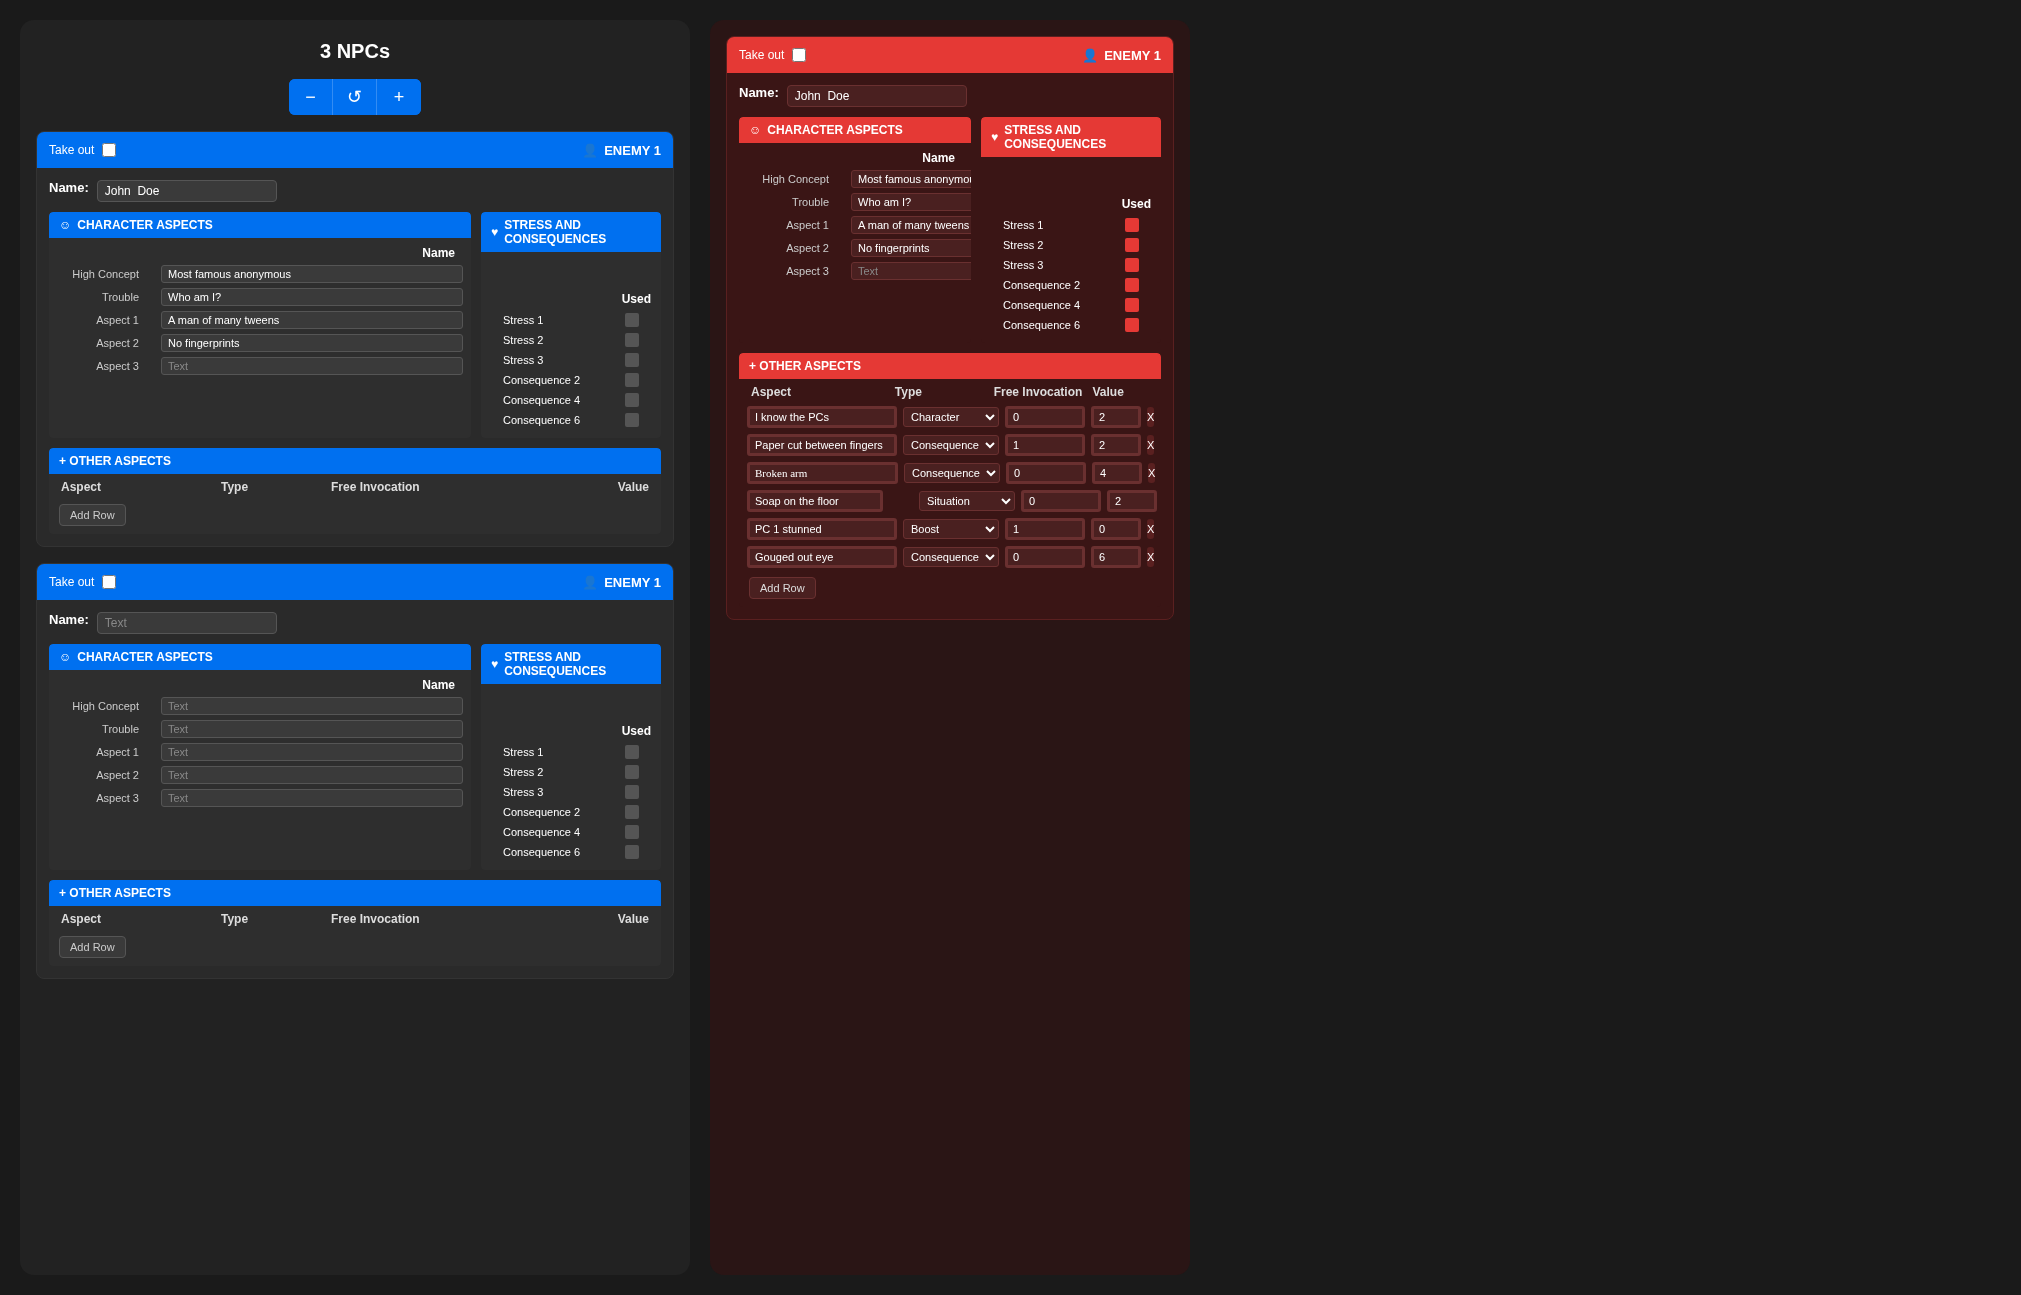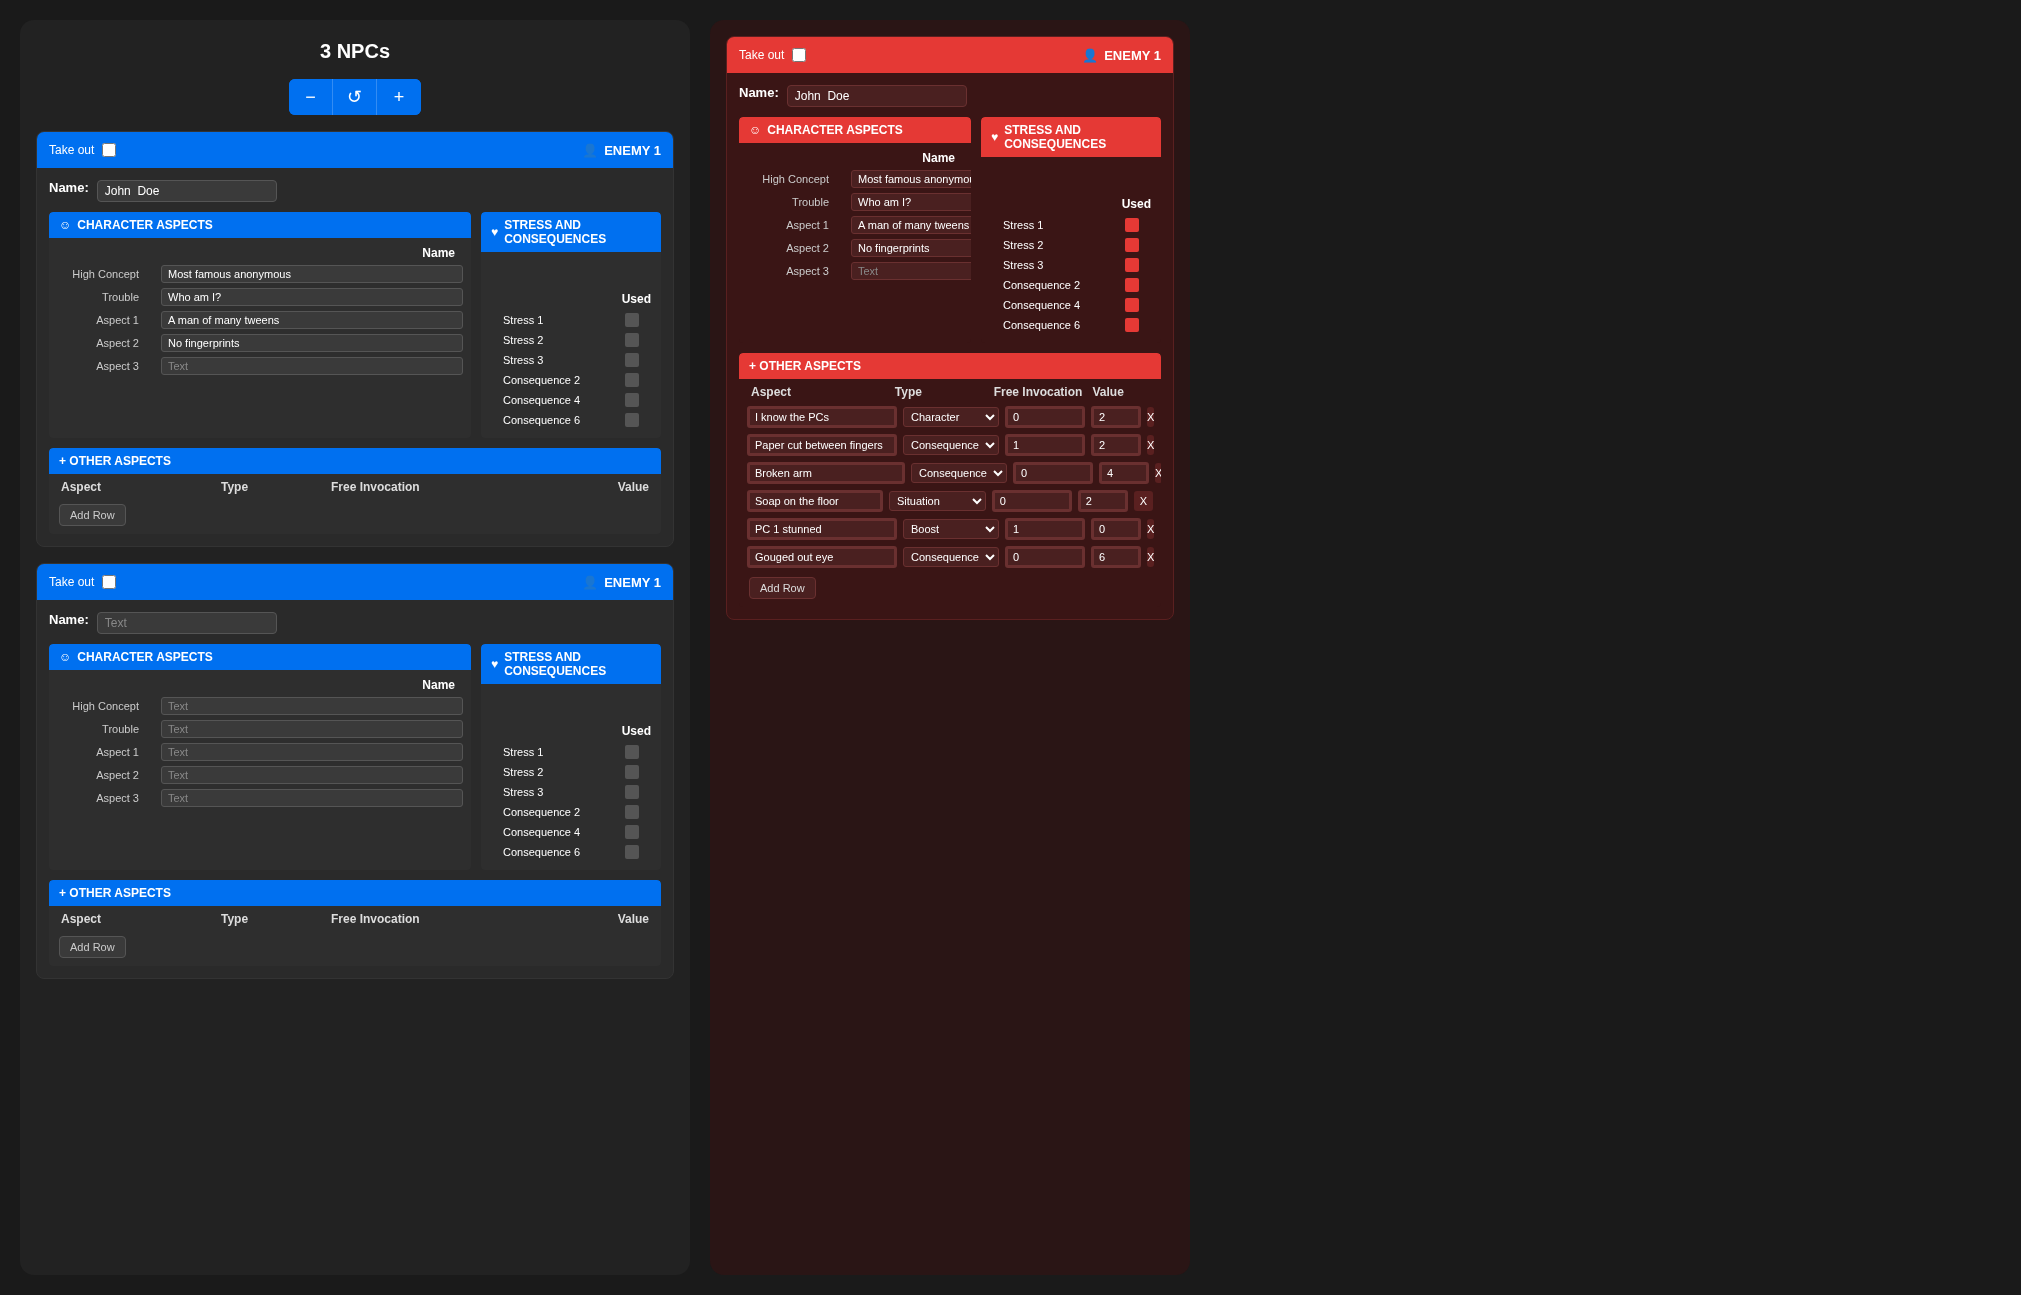--- a/index.html
+++ b/index.html
@@ -671,35 +671,35 @@
             <option selected="">Consequence</option>
             <option>Situation</option>
             <option>Boost</option>
           </select>
           <input type="text" style="width: 80px;" value="1">
           <input type="text" style="width: 50px;" value="2">
           <button class="btn-x">X</button>
         </div>
         
         <div class="other-row">
-          <input type="text" class="col-aspect" style="width: 162px;" value="Broken arm">
+          <input type="text" class="col-aspect" style="width: 162px; font-family: Liberation Serif, serif;" value="Broken arm">
           <select style="width:100px;">
             <option>Character</option>
             <option selected="">Consequence</option>
             <option>Situation</option>
             <option>Boost</option>
           </select>
           <input type="text" style="width: 80px;" value="0">
           <input type="text" style="width: 50px;" value="4">
           <button class="btn-x">X</button>
         </div>
         
         <div class="other-row">
           <input type="text" class="col-aspect" style="width: 136px;" value="Soap on the floor">
-          <select style="width:100px;">
+          <select style="width:100px;margin-left:30px;">
             <option>Character</option>
             <option>Consequence</option>
             <option selected="">Situation</option>
             <option>Boost</option>
           </select>
           <input type="text" style="width: 80px;" value="0">
           <input type="text" style="width: 50px;" value="2">
           <button class="btn-x">X</button>
         </div>
         

